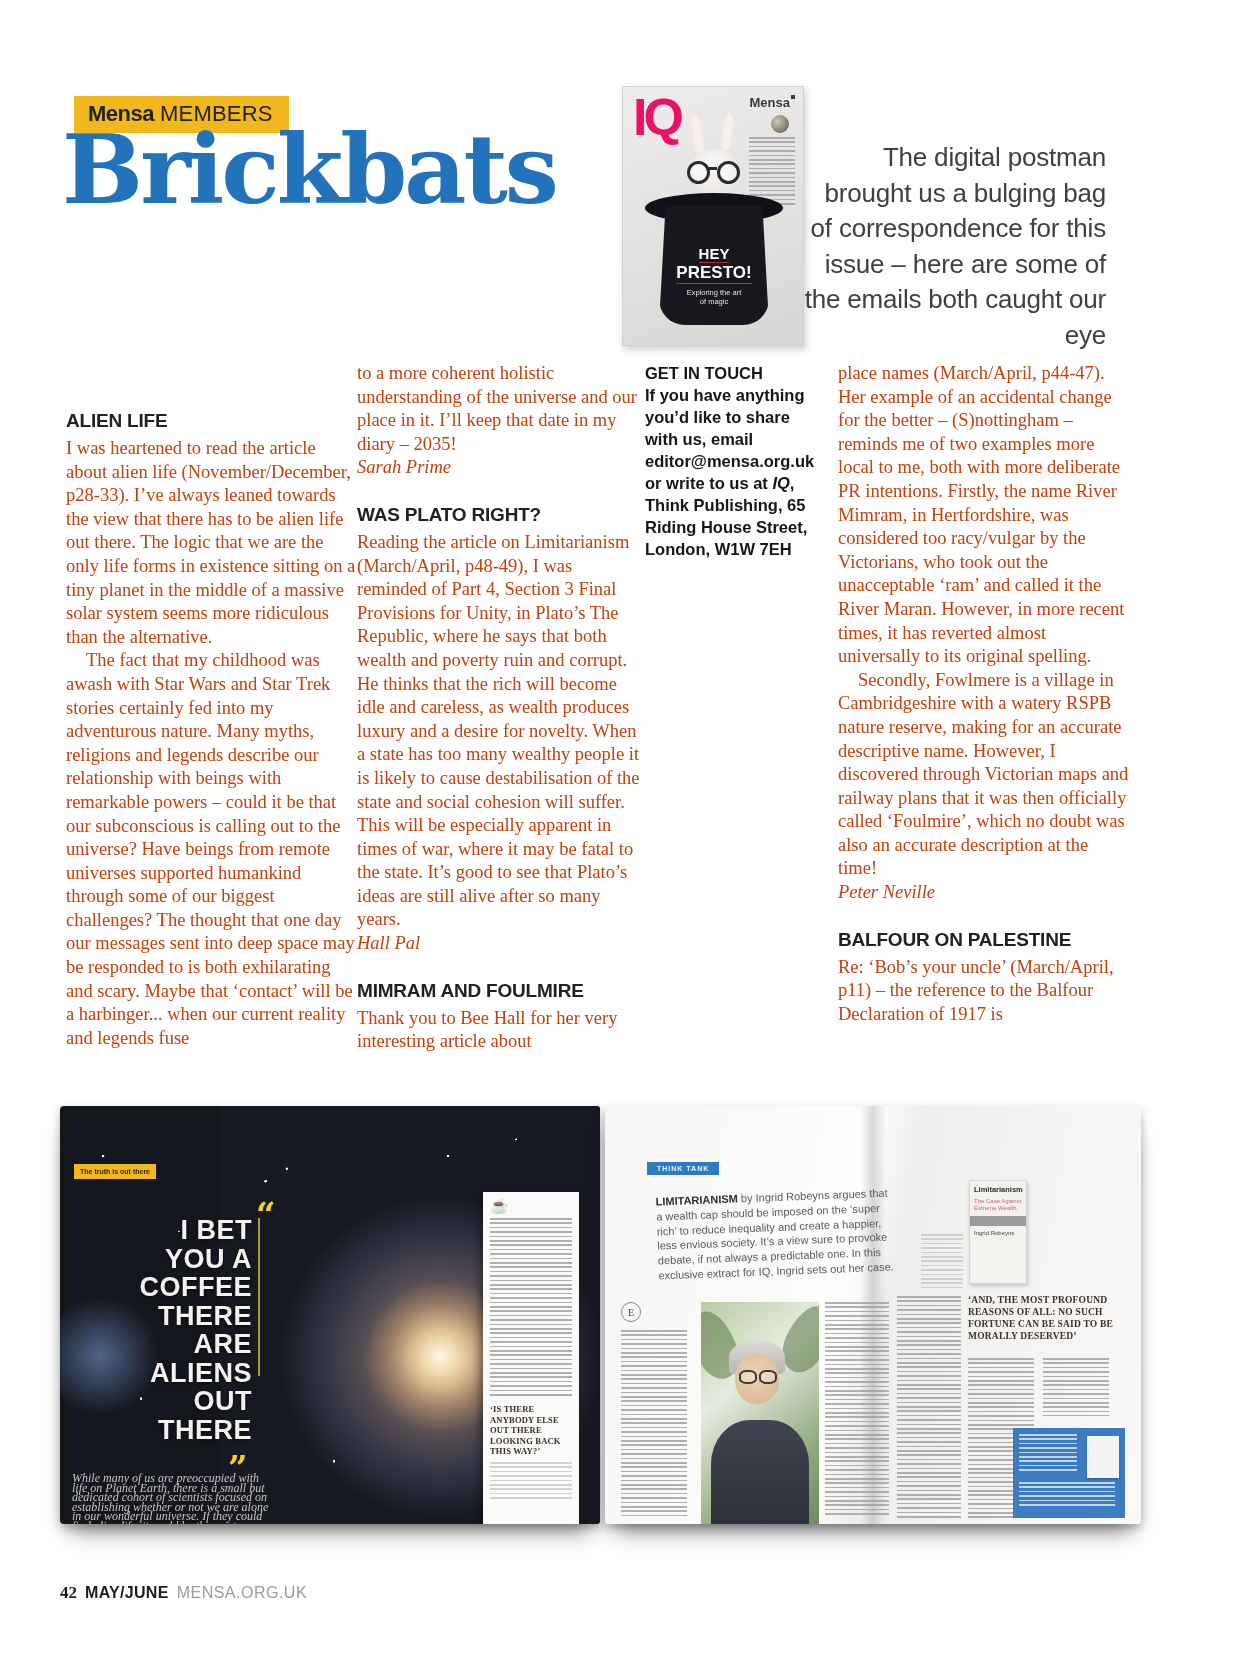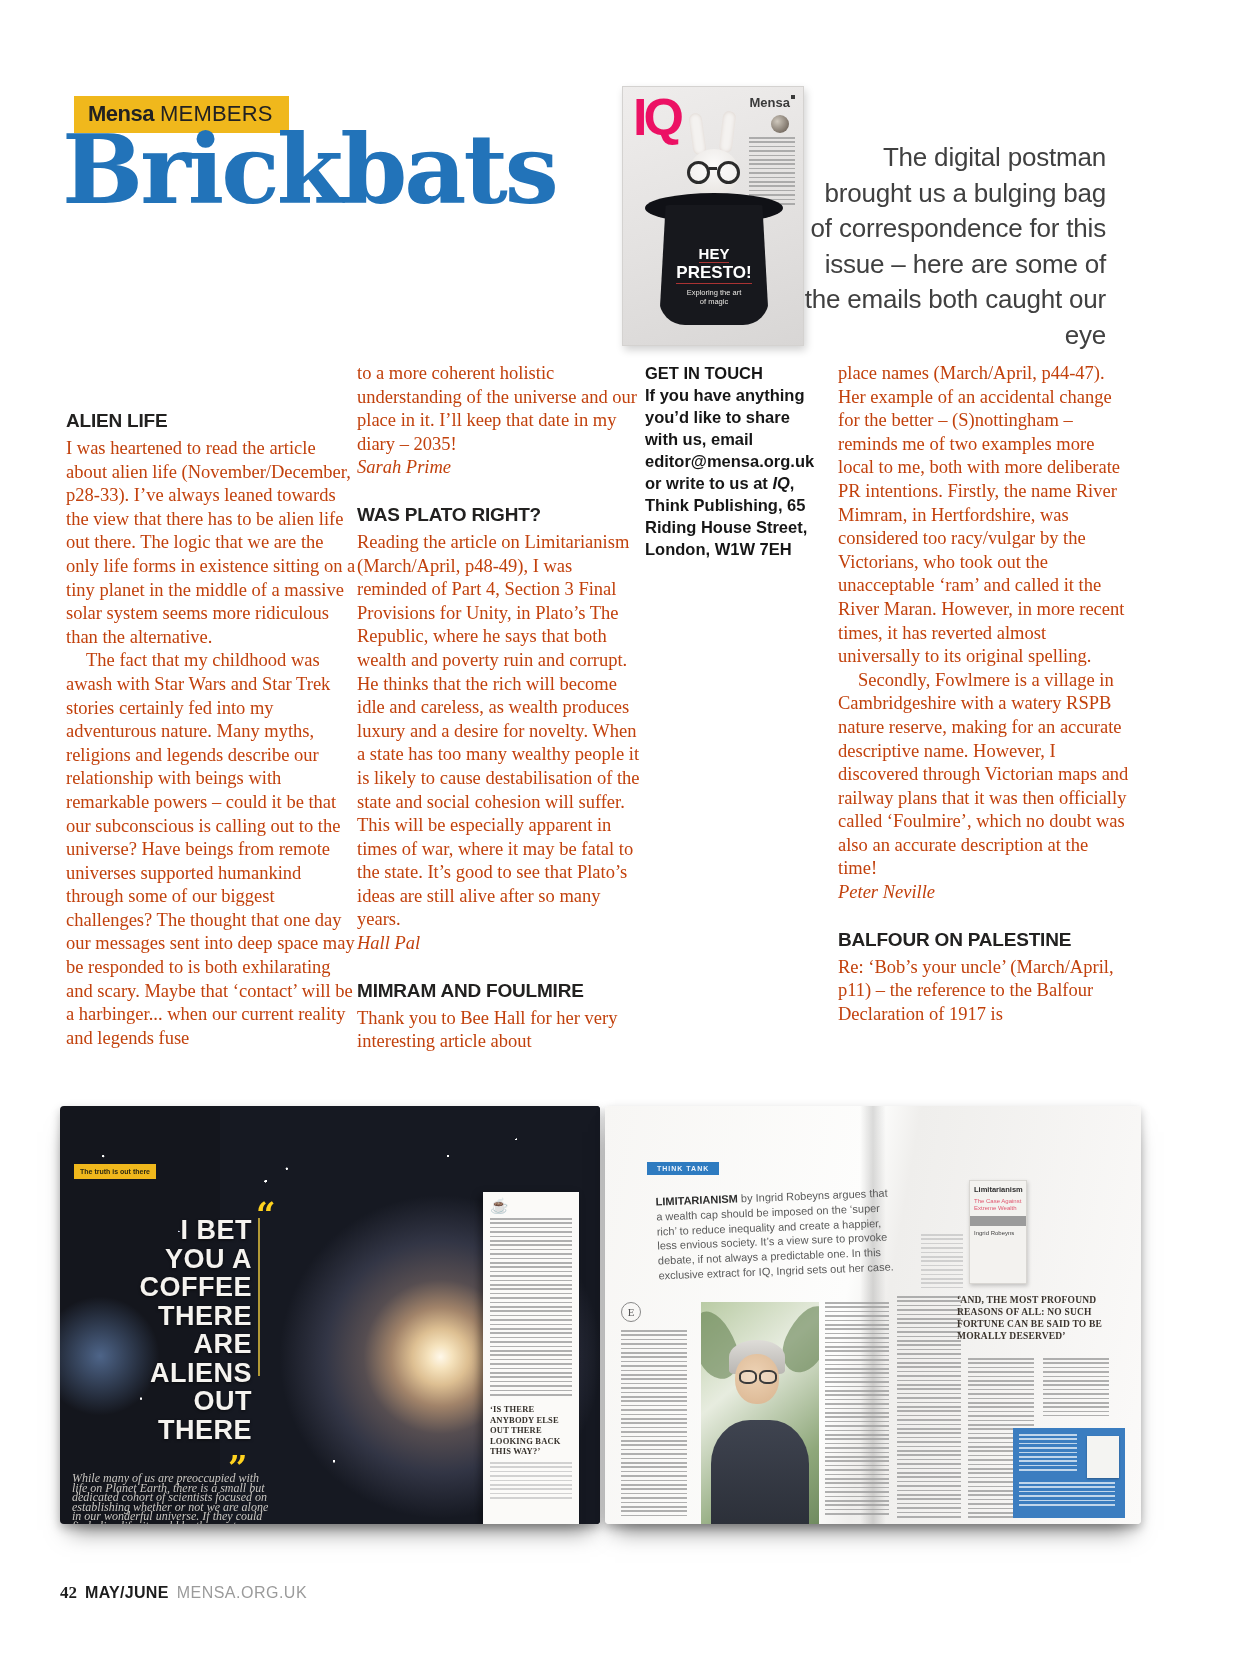--- a/index.html
+++ b/index.html
@@ -111,21 +111,21 @@
   .photo .leaf{position:absolute;width:40px;height:70px;border-radius:50% 50% 50% 50%/60% 60% 40% 40%;
                background:rgba(90,120,70,.55);}
   .photo .face{position:absolute;left:34px;top:52px;width:44px;height:50px;border-radius:48%;
                background:radial-gradient(circle at 45% 40%,#edd2b4,#d9b astratto);
                background:radial-gradient(circle at 45% 40%,#edd2b4,#d9b48f);}
   .photo .hair{position:absolute;left:28px;top:38px;width:56px;height:34px;border-radius:50% 50% 10% 10%;
                background:linear-gradient(#dedcd8,#b9b6b2);}
   .photo .pglass{position:absolute;width:14px;height:10px;border:2px solid #3a3a3a;border-radius:40%;background:rgba(255,255,255,.25);}
   .photo .body{position:absolute;left:10px;top:118px;width:98px;height:110px;border-radius:40% 40% 0 0;
                background:linear-gradient(#3f4450,#2b2f38);}
-  .pull-quote{position:absolute;left:352px;top:188px;width:152px;color:#3a332c;
+  .pull-quote{position:absolute;left:363px;top:188px;width:152px;color:#3a332c;
               font-family:"Liberation Serif",serif;font-weight:700;font-size:9.5px;line-height:12px;letter-spacing:.2px;}
   .book{position:absolute;left:364px;top:74px;width:58px;height:104px;background:#f3f2ef;
         border:1px solid #d8d6d2;box-shadow:1px 2px 4px rgba(0,0,0,.2);padding:5px 4px;box-sizing:border-box;}
   .book .bt{font-size:7.5px;font-weight:700;color:#2d2d2d;line-height:8.5px;}
   .book .bs{font-size:6px;color:#e0566f;line-height:7px;margin-top:3px;}
   .book .band{height:10px;background:#9b9b9b;margin:4px -4px;}
   .book .ba{font-size:6px;color:#444;line-height:7px;}
   .blue-box{position:absolute;left:408px;top:322px;width:112px;height:90px;background:#3b7dc0;padding:6px;box-sizing:border-box;}
   .blue-box .shot{position:absolute;right:6px;top:8px;width:32px;height:42px;background:#f4f4f2;
                   box-shadow:0 1px 2px rgba(0,0,0,.3);}

